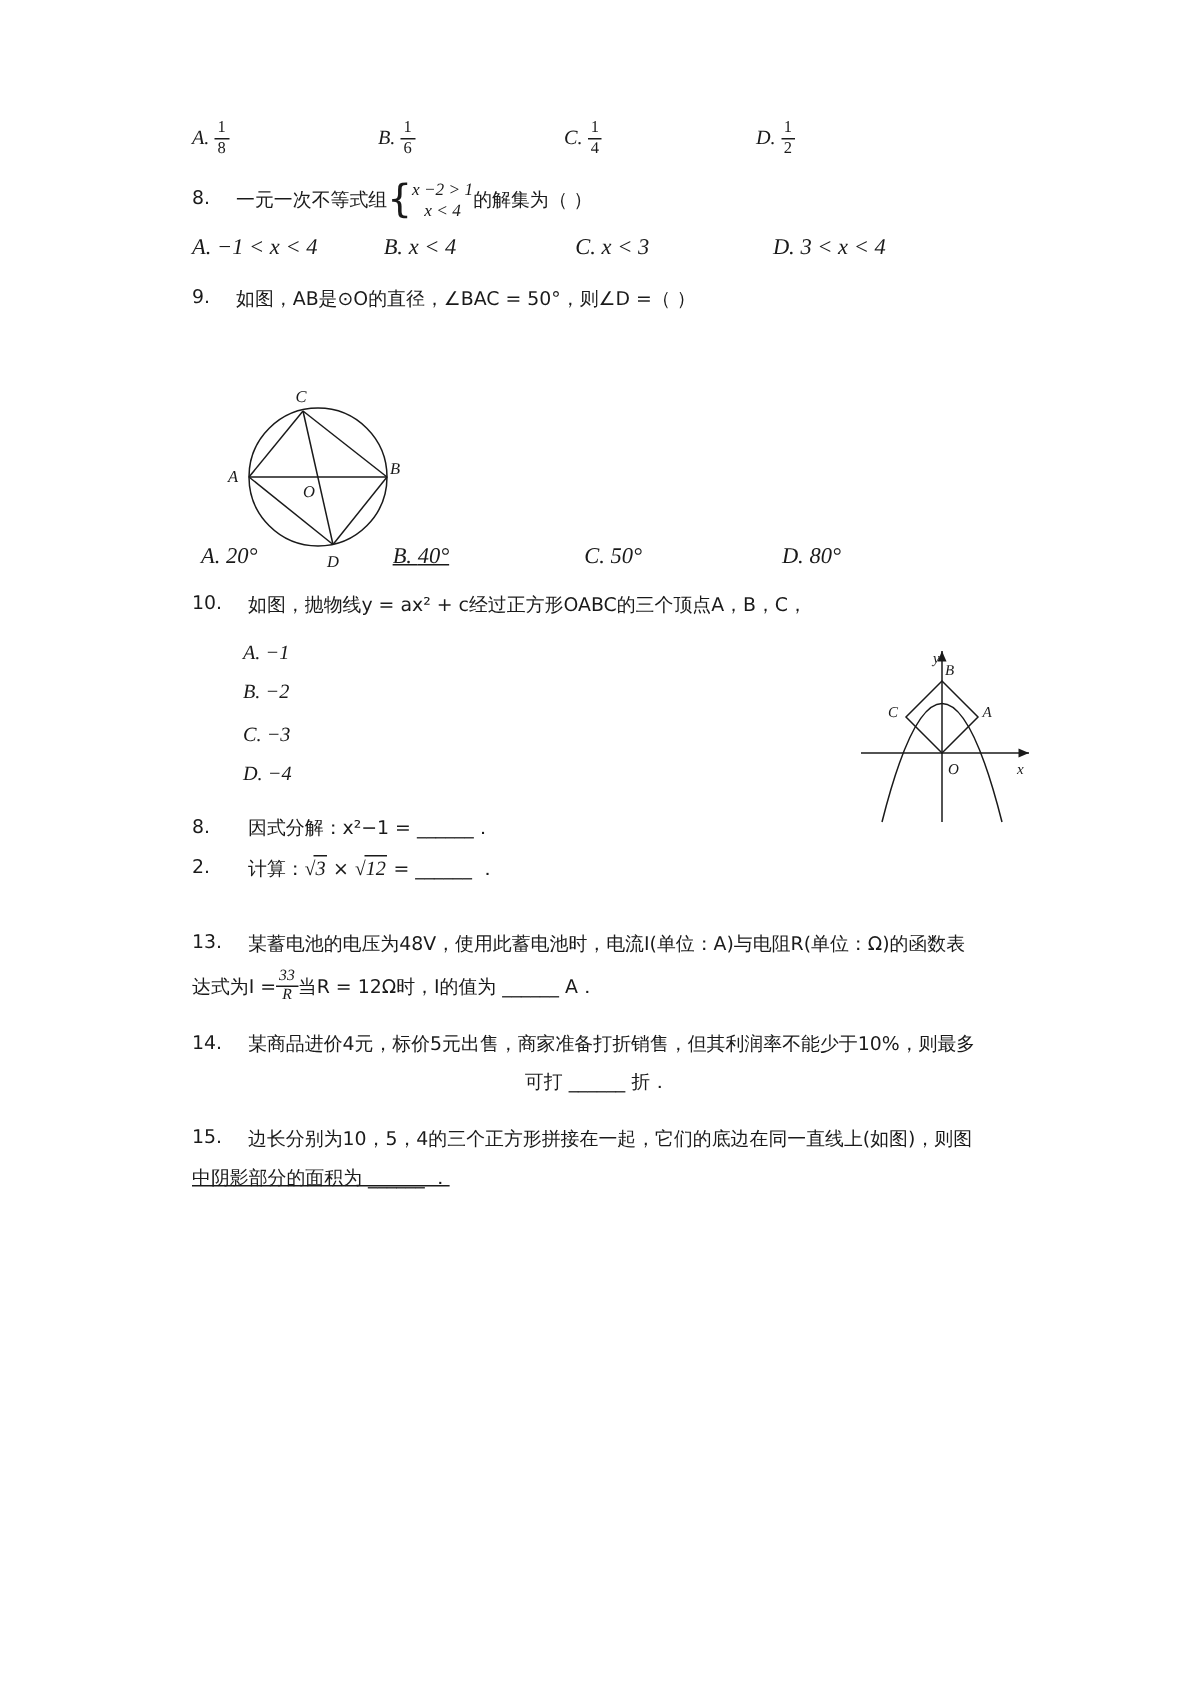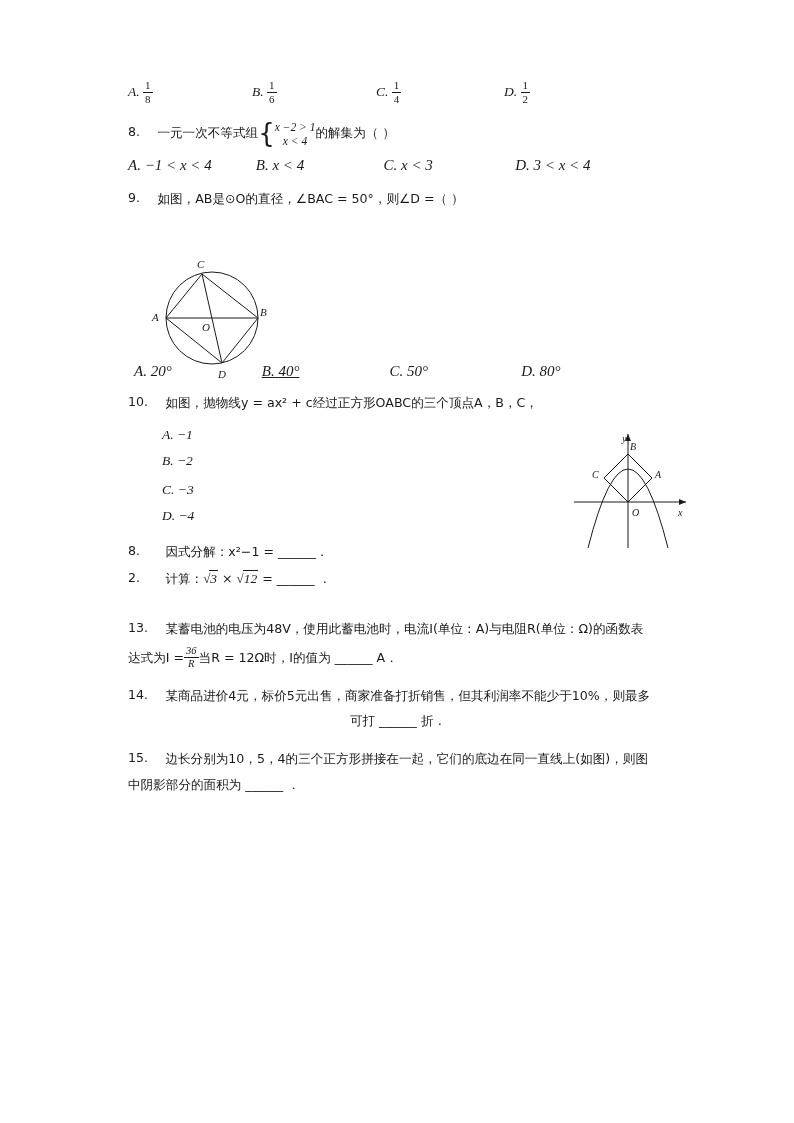--- a/index.html
+++ b/index.html
@@ -272,36 +272,36 @@
     <div class="row" style="margin-bottom:2px;">
       <span class="q-num cn wide">2.</span>
       <span class="cn">计算：</span><span class="sqrt"><span class="rad">√</span><span class="body it">3</span></span><span class="cn"> × </span><span class="sqrt"><span class="rad">√</span><span class="body it">12</span></span><span class="cn"> =  ______  ．</span>
     </div>
 
     <div class="row" style="margin-top:24px;margin-bottom:0;">
       <span class="q-num cn wide">13.</span>
       <span class="cn">某蓄电池的电压为48V，使用此蓄电池时，电流I(单位：A)与电阻R(单位：Ω)的函数表</span>
     </div>
     <div class="row" style="margin-bottom:0;line-height:2.3;">
-      <span class="indent" style="width:0;"></span><span class="cn">达式为I =</span><span class="frac" style="font-size:10.5px;"><span class="num it">36</span><span class="den it">R</span></span><span class="cn">当R = 12Ω时，I的值为 ______ A．</span>
+      <span class="indent" style="width:0;"></span><span class="cn">达式为I =</span><span class="frac" style="font-size:10.5px;"><span class="num it">33</span><span class="den it">R</span></span><span class="cn">当R = 12Ω时，I的值为 ______ A．</span>
     </div>
 
     <div class="row" style="margin-top:10px;margin-bottom:0;">
       <span class="q-num cn wide">14.</span>
       <span class="cn">某商品进价4元，标价5元出售，商家准备打折销售，但其利润率不能少于10%，则最多</span>
     </div>
     <div class="row" style="margin-bottom:0;text-align:center;">
       <span class="cn">可打 ______ 折．</span>
     </div>
 
     <div class="row" style="margin-top:12px;margin-bottom:0;">
       <span class="q-num cn wide">15.</span>
       <span class="cn">边长分别为10，5，4的三个正方形拼接在一起，它们的底边在同一直线上(如图)，则图</span>
     </div>
-    <div class="row" style="margin-bottom:12px;">
+    <div class="row" style="margin-bottom:12px;text-decoration:underline;">
       <span class="cn">中阴影部分的面积为 ______ ．</span>
     </div>
 
   </div>
 
   <div class="fig-circle">
     <svg width="140" height="140" viewBox="0 0 140 140">
       <circle cx="62" cy="66" r="46" fill="none" stroke="#1a1a1a" stroke-width="1"></circle>
 
       <line x1="16" y1="66" x2="108" y2="66" stroke="#1a1a1a" stroke-width="1"></line>

